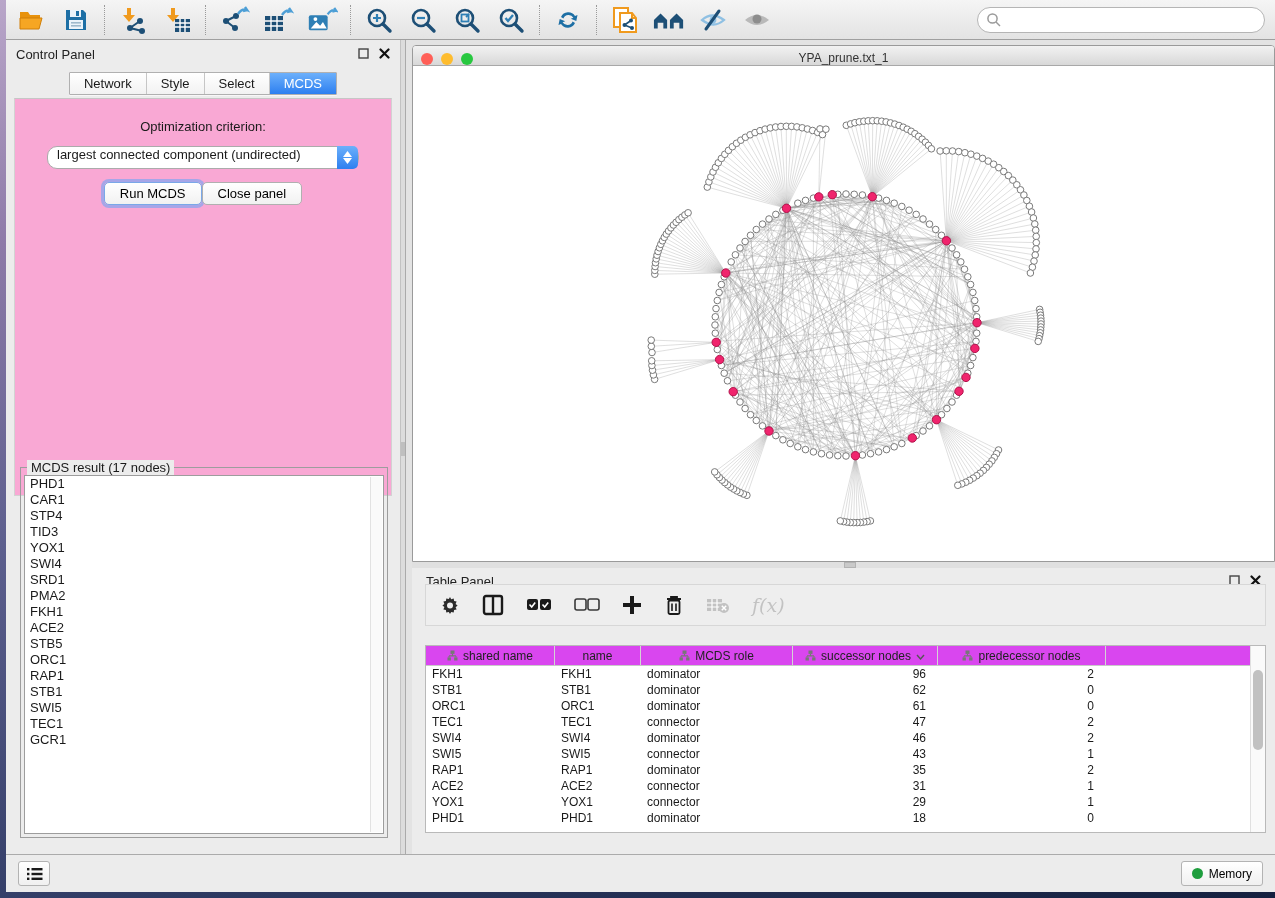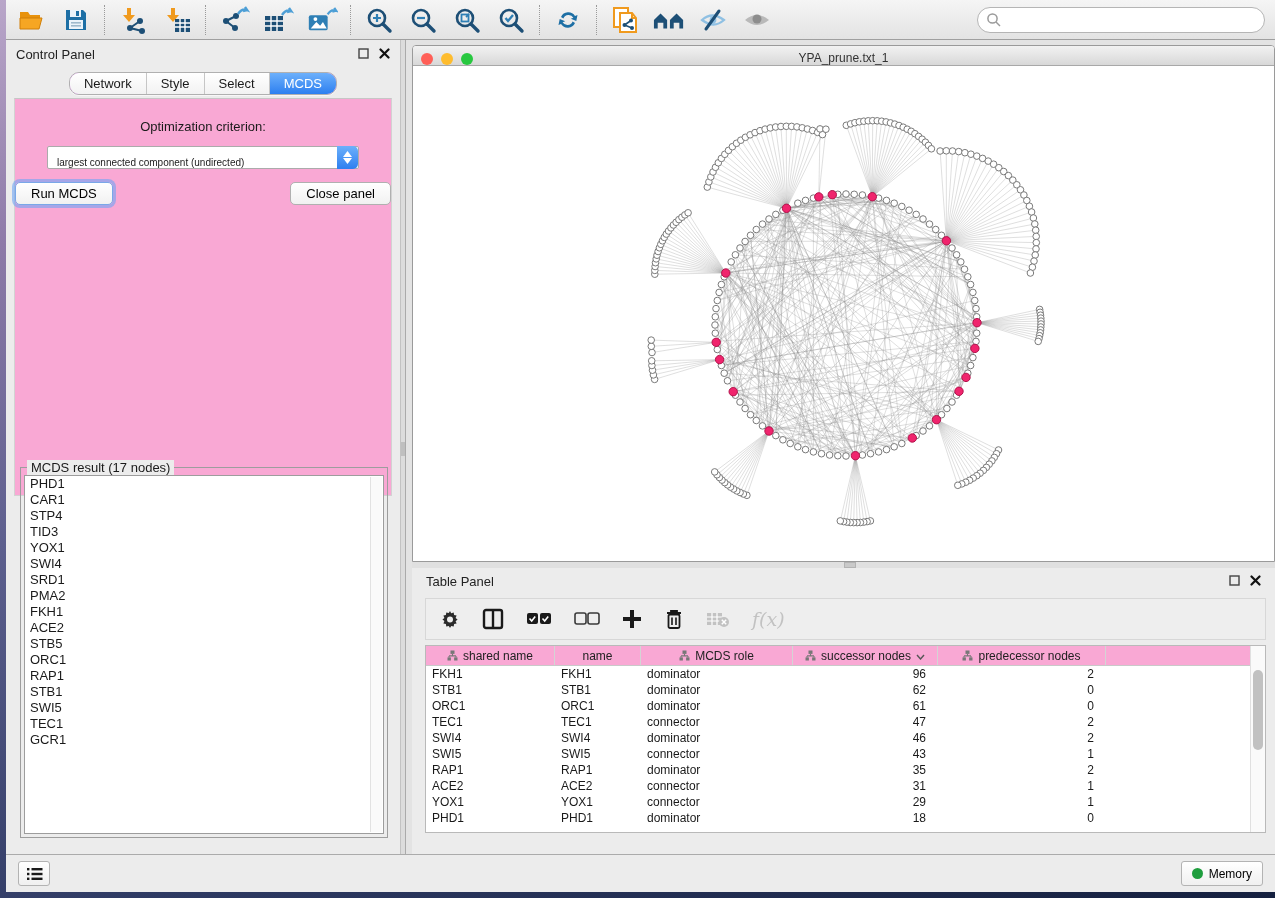--- a/index.html
+++ b/index.html
@@ -19,37 +19,37 @@
   .search-input { width:288px; height:26px; border:1px solid #b5b5b5; border-radius:13px;
                   background:#fff; padding:0 10px 0 28px; font-size:13px; outline:none; }
   .search-glyph { position:absolute; left:9px; top:5px; }
 
   
   .control-panel { position:absolute; left:0; top:40px; width:394px; bottom:38px; background:#ececec; }
   .panel-header { height:28px; display:flex; align-items:center; padding:0 10px;gap:35px; }
   .panel-title { font-size:13px; color:#222; }
   .panel-header-icons { margin-left:auto; display:flex; gap:10px; align-items:center; }
   .ctrl-tabs { display:flex; justify-content:center; margin-top:4px; }
-  .seg { display:flex; border:1px solid #b0b0b0; border-radius:10px; overflow:hidden; background:#f0abfc;
+  .seg { display:flex; border:1px solid #b0b0b0; border-radius:1px; overflow:hidden; background:#f0abfc;
          box-shadow:0 1px 0 rgba(255,255,255,.6); }
   .seg button { border:none; background:linear-gradient(#ffffff,#f2f2f2); padding:3px 14px; font-size:13px;
                 border-right:1px solid #c6c6c6; font-family:"Liberation Sans",sans-serif; color:#1a1a1a; }
   .seg button:last-child { border-right:none; }
   .seg button.active { background:linear-gradient(#6cb0fb,#2d7ff0); color:#fff; }
   .ctrl-content { position:absolute; left:8px; right:8px; top:58px; height:398px;
                   background:#f9a8d4; border:1px solid #d2d2d2; border-top:1px solid #c6c6c6; }
   .opt-label { text-align:center; margin-top:20px; font-size:13px; }
   .dropdown { position:relative; margin:12px auto 0; width:312px; height:23px; background:#fff;
-              border:1px solid #ababab; border-radius:2px; display:flex; align-items:flex-end;
-              padding-left:9px; font-size:10px; }
+              border:1px solid #ababab; border-radius:10px; display:flex; align-items:flex-start;
+              padding-left:9px; font-size:13px; }
   .dd-stepper { position:absolute; right:0; top:-1px; width:21px; height:23px; border-radius:0 5px 5px 0;
                 background:linear-gradient(#6cb0fb,#2d7ff0); display:flex; flex-direction:column;
                 align-items:center; justify-content:center; gap:1px; }
   .dd-stepper svg { display:block; }
-  .btn-row { display:flex; justify-content:space-between; margin-top:13px; }
+  .btn-row { display:flex; justify-content:center; margin-top:13px; }
   .push-btn { height:23px; padding:0 15px; background:linear-gradient(#ffffff,#f1f1f1);
               border:1px solid #b0b0b0; border-radius:5px; font-size:13px; font-family:"Liberation Sans",sans-serif; }
   .push-btn.focused { box-shadow:0 0 0 3px rgba(110,165,245,.6); border-color:#7aa8e8; }
   .group-box { position:absolute; left:14px; right:12px; top:427px; height:371px; border:1px solid #9d9d9d;text-decoration:underline; }
   .group-legend { position:absolute; top:-8px; left:6px; background:#ececec; padding:0 4px; font-size:13px; }
   .mcds-list { position:absolute; left:3px; right:3px; top:7px; bottom:3px; background:#fff;
                border:1px solid #9d9d9d; overflow:hidden; }
   .mcds-scroll { position:absolute; top:1px; bottom:1px; right:1px; width:12px; background:#fafafa;
                  border-left:1px solid #e2e2e2; }
   .mcds-item { padding:0 0 0 5px; height:16px; line-height:16px; font-size:13px; }
@@ -68,28 +68,28 @@
   .traffic { display:flex; gap:8px; margin-left:8px; }
   .dot { width:12px; height:12px; border-radius:50%; }
   .net-title { position:absolute; left:0; right:0; text-align:center; font-size:12px; color:#333; }
   .net-canvas { position:absolute; left:0; top:20px; right:0; bottom:0; background:#fff; }
 
   .hsplit { position:absolute; left:6px; right:0; top:522px; height:6px; background:#e0e0e0; }
   .hsplit-grip { position:absolute; left:432px; top:0px; width:12px; height:6px; background:#c9c9c9; border:1px solid #b3b3b3; }
 
   .table-panel { position:absolute; left:6px; right:0; top:528px; bottom:0; background:#ececec; }
   .tp-header { height:26px; display:flex; align-items:center; padding:0 14px; }
-  .tp-toolbar { position:absolute; left:13px; right:9px; top:30px; height:42px; background:#eeeeee;
+  .tp-toolbar { position:absolute; left:13px; right:9px; top:16px; height:42px; background:#eeeeee;
                 border:1px solid #d7d7d7; display:flex; align-items:center; gap:22px; padding:0 14px; }
   .tp-toolbar .ticon { display:flex; align-items:center; justify-content:center; }
   .fx { font-family:"DejaVu Serif",serif; font-style:italic; font-size:19px; color:#c2c2c2; }
 
   .grid-wrap { position:absolute; left:13px; right:9px; top:77px; height:188px; background:#fff;
                border:1px solid #b9b9b9; overflow:hidden; }
-  .grid-header { display:flex; height:20px; background:#f9a8d4; border-bottom:1px solid #c9c9c9; }
+  .grid-header { display:flex; height:20px; background:#d946ef; border-bottom:1px solid #c9c9c9; }
   .gh-cell { display:flex; align-items:center; justify-content:center; gap:5px; border-right:1px solid #d4d4d4;
              font-size:12px; color:#222; position:relative; }
   .grid-row { display:flex; height:16px; }
   .g-cell { font-size:12px; line-height:16px; padding:0 6px; white-space:nowrap; overflow:hidden; }
   .g-cell.num { text-align:right; padding-right:12px; }
   .grid-vscroll { position:absolute; right:0; top:0; bottom:0; width:15px; background:#fafafa; border-left:1px solid #e0e0e0; }
   .grid-thumb { position:absolute; left:2px; width:10px; border-radius:5px; background:#c1c1c1; }
 
   .tp-tabs { position:absolute; left:0; right:0; top:272px; display:flex; justify-content:center; }
 

